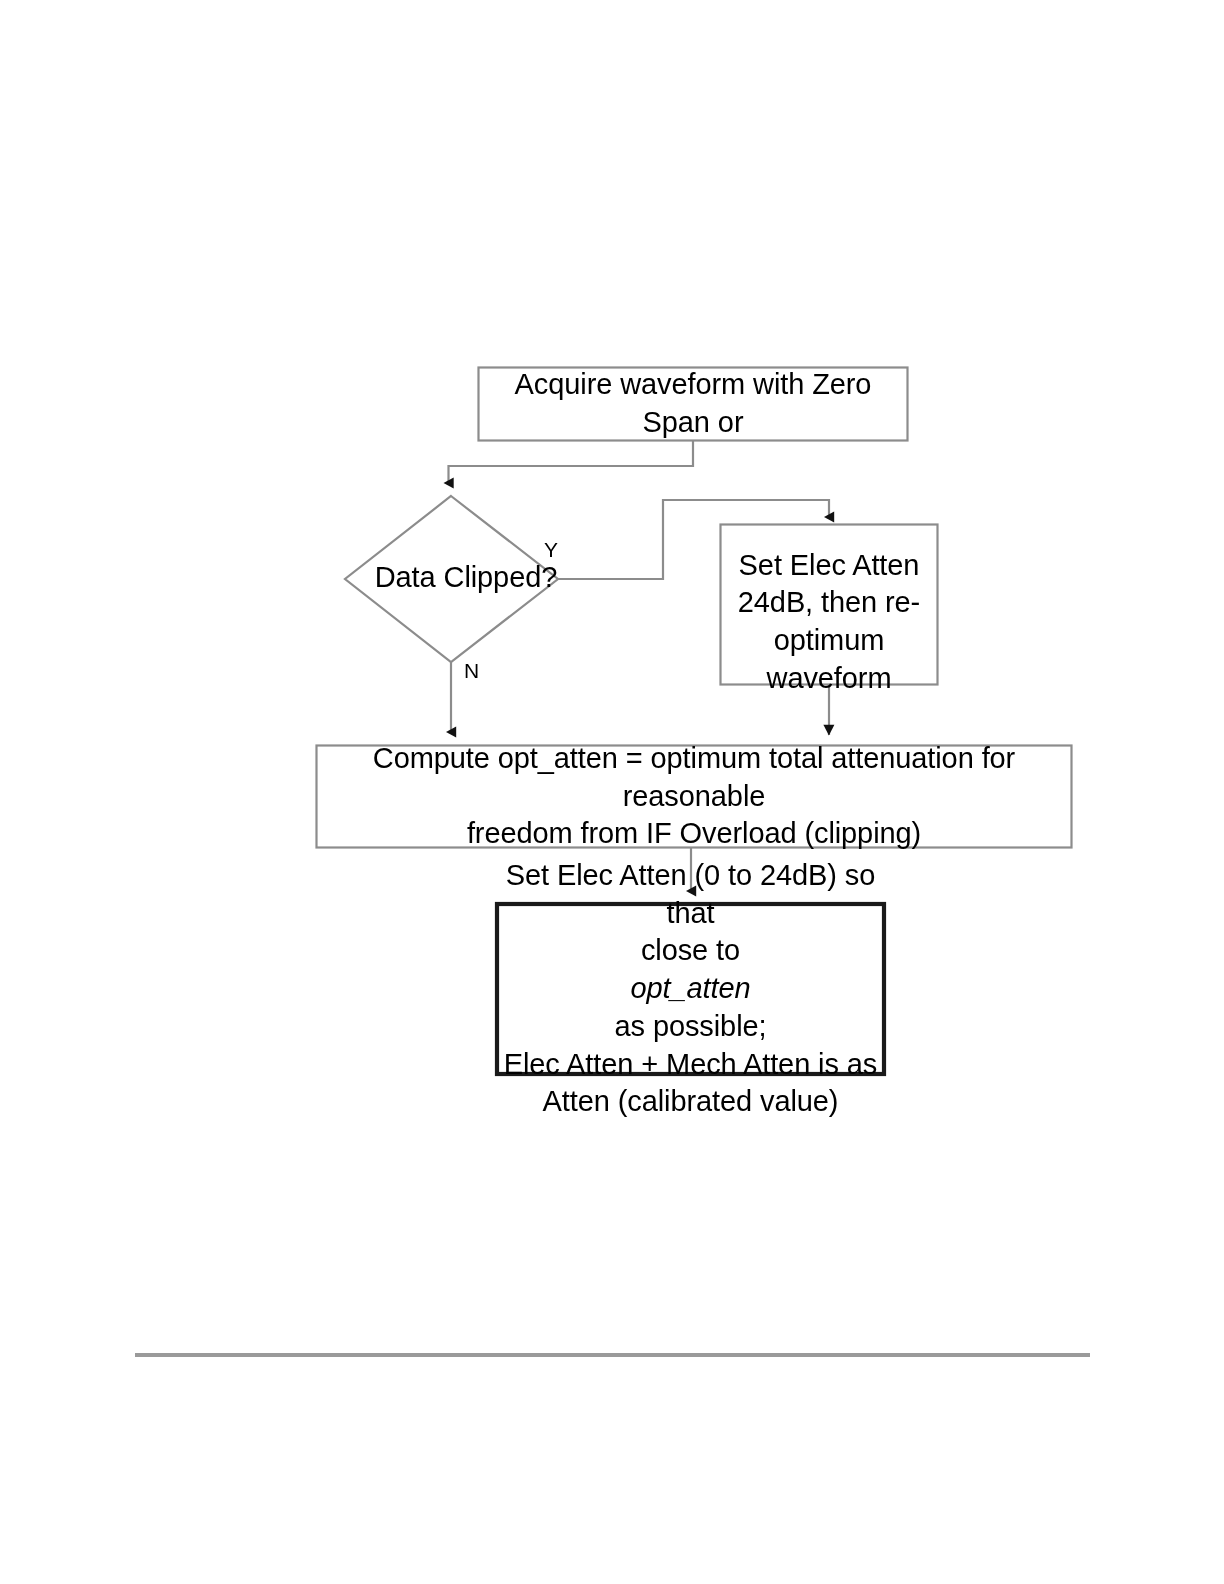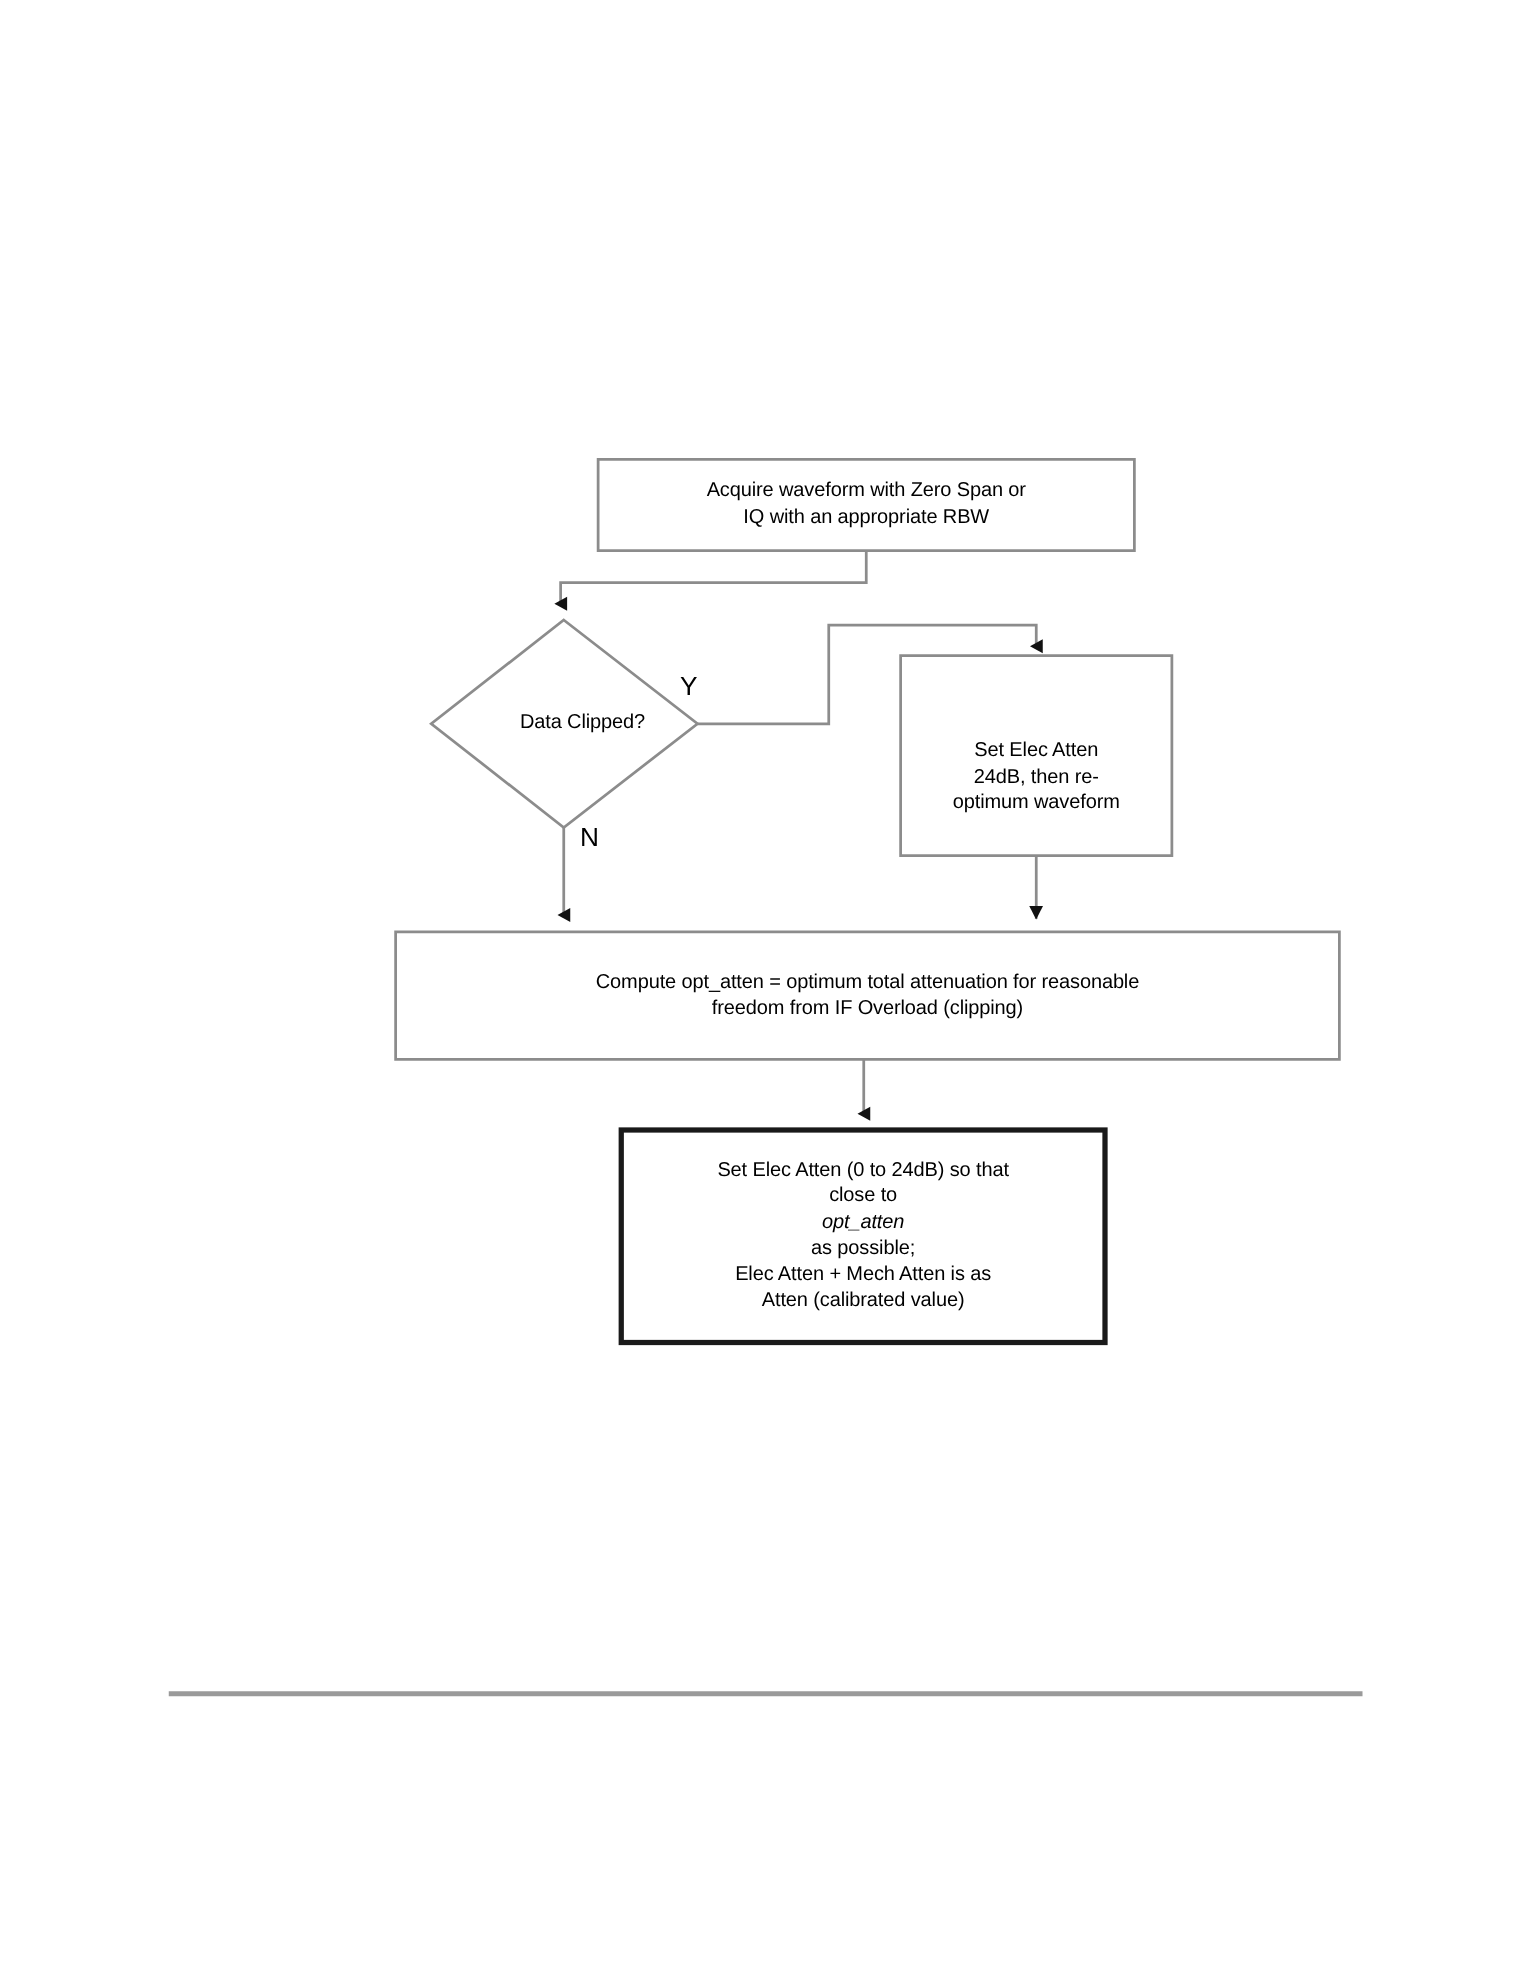--- a/index.html
+++ b/index.html
@@ -25,21 +25,21 @@
     width: 1224px;
     height: 1584px;
   }
   .node-text {
     position: absolute;
     display: flex;
     align-items: center;
     justify-content: center;
     text-align: center;
     font-family: "Liberation Sans", sans-serif;
-    font-size: 16px;
+    font-size: 29px;
     line-height: 1.30;
     color: #000000;
     letter-spacing: -0.1px;
     pointer-events: none;
   }
   .node-text span { display: block; width: 100%; }
   .edge-label {
     position: absolute;
     font-family: "Liberation Sans", sans-serif;
     font-size: 21px;
@@ -87,21 +87,20 @@
     <rect x="316.5" y="745.5" width="755" height="102" fill="#ffffff" stroke="#8c8c8c" stroke-width="2.2"></rect>
 
     <path d="M 691 848 L 691 891" fill="none" stroke="#8c8c8c" stroke-width="2.2" marker-end="url(#arrow-thin)"></path>
 
     <rect x="497" y="904" width="387" height="170" fill="#ffffff" stroke="#1a1a1a" stroke-width="4.2"></rect>
   </svg>
 
   <div class="node-text" style="left:478px; top:367px; width:430px; height:74px;">
     <span>
       <span>Acquire waveform with Zero Span or</span>
-      <span>IQ with an appropriate RBW</span>
     </span>
   </div>
 
   <div class="node-text" style="left:360px; top:555px; width:212px; height:46px;">
     <span>Data Clipped?</span>
   </div>
 
   <div class="edge-label" style="left:544px; top:538px;">Y</div>
 
   <div class="edge-label" style="left:464px; top:659px;">N</div>

